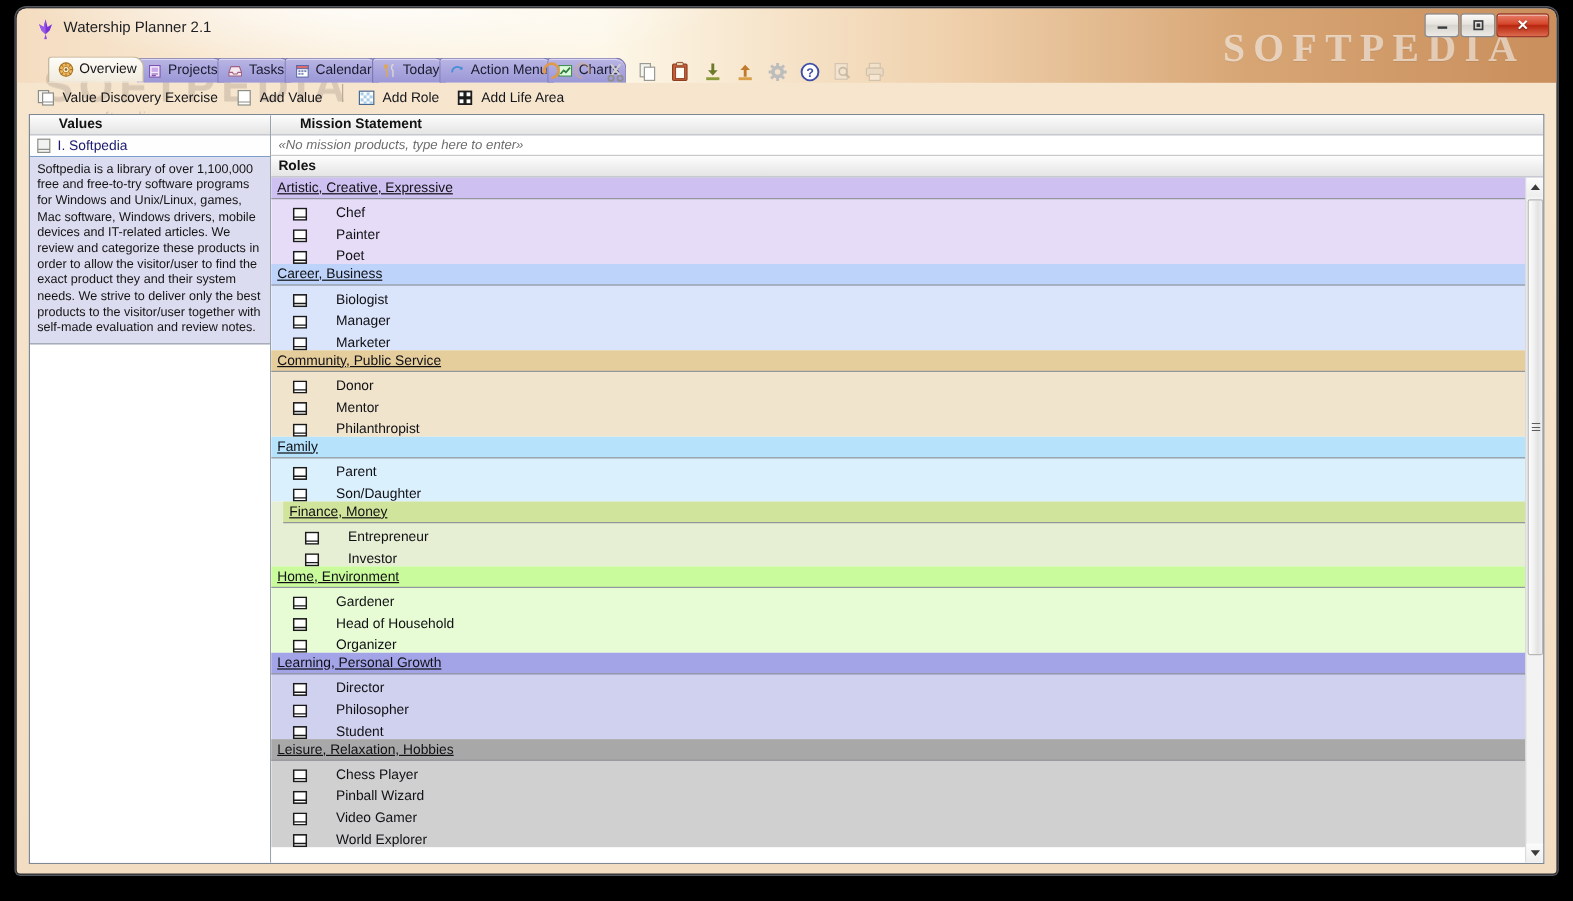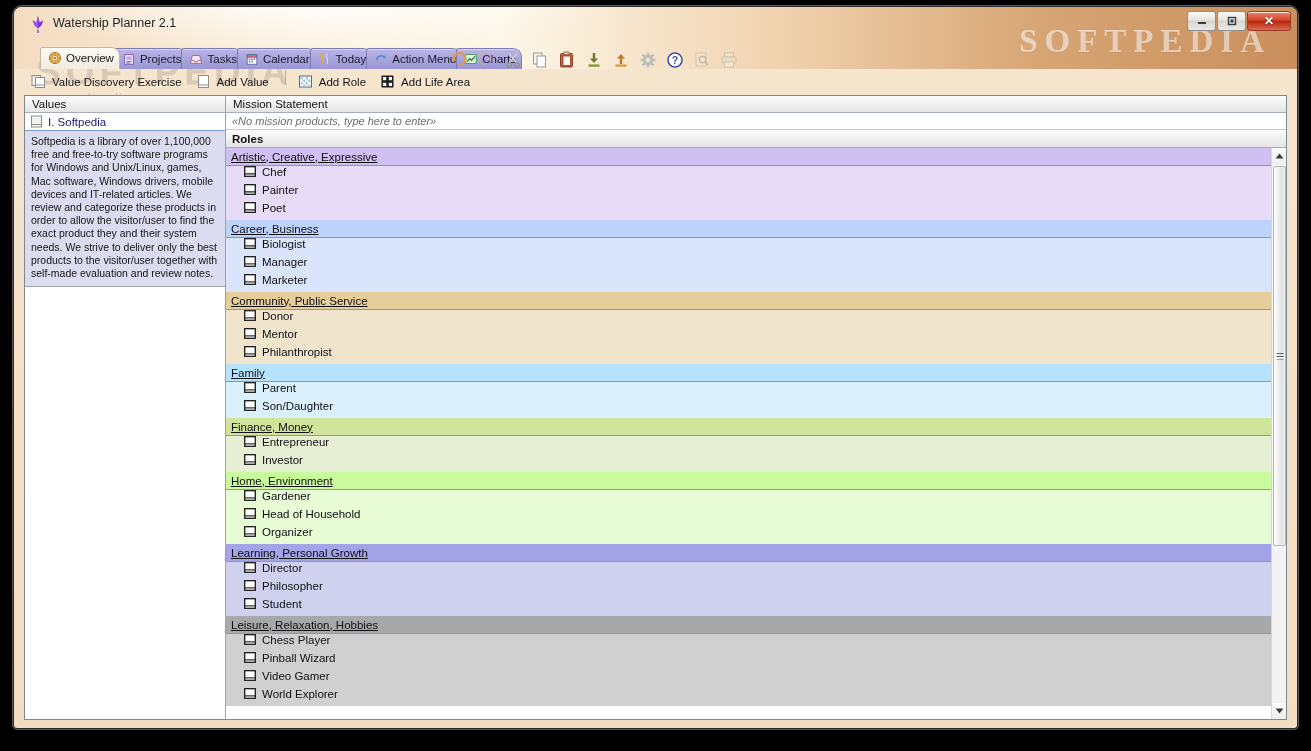--- a/index.html
+++ b/index.html
@@ -129,22 +129,22 @@
     width:201px; flex:0 0 201px;
     background:#ffffff;
     border-right:1px solid #9aa2ac;
     display:flex; flex-direction:column;
   }
   .pane-header {
     height:17px; flex:0 0 17px;
     background: linear-gradient(180deg,#fdfdfd 0%, #efefef 55%, #e4e4e4 100%);
     border-bottom:1px solid #a7adb5;
     display:flex; align-items:center;
-    padding-left:7px;
-    font-size:11.5px; font-weight:normal; color:#111;
+    padding-left:24px;
+    font-size:11.5px; font-weight:bold; color:#111;
   }
   #value-item {
     height:18px; display:flex; align-items:center; gap:5px;
     padding-left:5px;
     border-bottom:1px solid #7a9dc9;
     background:#fefefe;
   }
   #value-item .vlabel {
     font-size:11.5px; color:#1a1a6e; 
   }
@@ -180,21 +180,21 @@
     flex:1 1 auto; position:relative; overflow:hidden;
   }
   .cat-head {
     height:18px; display:flex; align-items:center;
     padding-left:5px;
     border-bottom:1px solid #93969c;
     font-size:11.5px; color:#101014;
   }
   .cat-head span { text-decoration:underline; }
   .role-row {
-    height:18px; display:flex; align-items:flex-start; gap:6px;
+    height:18px; display:flex; align-items:flex-end; gap:24px;
     padding-left:18px;
     font-size:11.5px; color:#101014;
   }
   .role-box { width:12px; height:11px; flex:0 0 auto; display:block; }
 
   
   #vscroll {
     position:absolute; right:0; top:0; width:15px; height:100%;
     background:#f3f3f3;
     border-left:1px solid #d6d6d6;
@@ -545,21 +545,21 @@
                 <span>Parent</span>
               </div>
               <div class="role-row">
                 <svg class="role-box" viewBox="0 0 12 11">
                   <rect x="0.7" y="0.7" width="10.6" height="9.6" fill="#ffffff" stroke="#1a1a1a" stroke-width="1.3"></rect>
                   <path d="M0.7 7.9H11.3" stroke="#1a1a1a" stroke-width="1.1"></path>
                 </svg>
                 <span>Son/Daughter</span>
               </div>
             </div>
-            <div style="background: rgb(230, 238, 211);">
+            <div style="background: rgb(230, 238, 211); padding-left: 10px;">
               <div class="cat-head" style="background: rgb(209, 228, 155);">
                 <span>Finance, Money</span>
               </div>
               <div class="role-row">
                 <svg class="role-box" viewBox="0 0 12 11">
                   <rect x="0.7" y="0.7" width="10.6" height="9.6" fill="#ffffff" stroke="#1a1a1a" stroke-width="1.3"></rect>
                   <path d="M0.7 7.9H11.3" stroke="#1a1a1a" stroke-width="1.1"></path>
                 </svg>
                 <span>Entrepreneur</span>
               </div>

